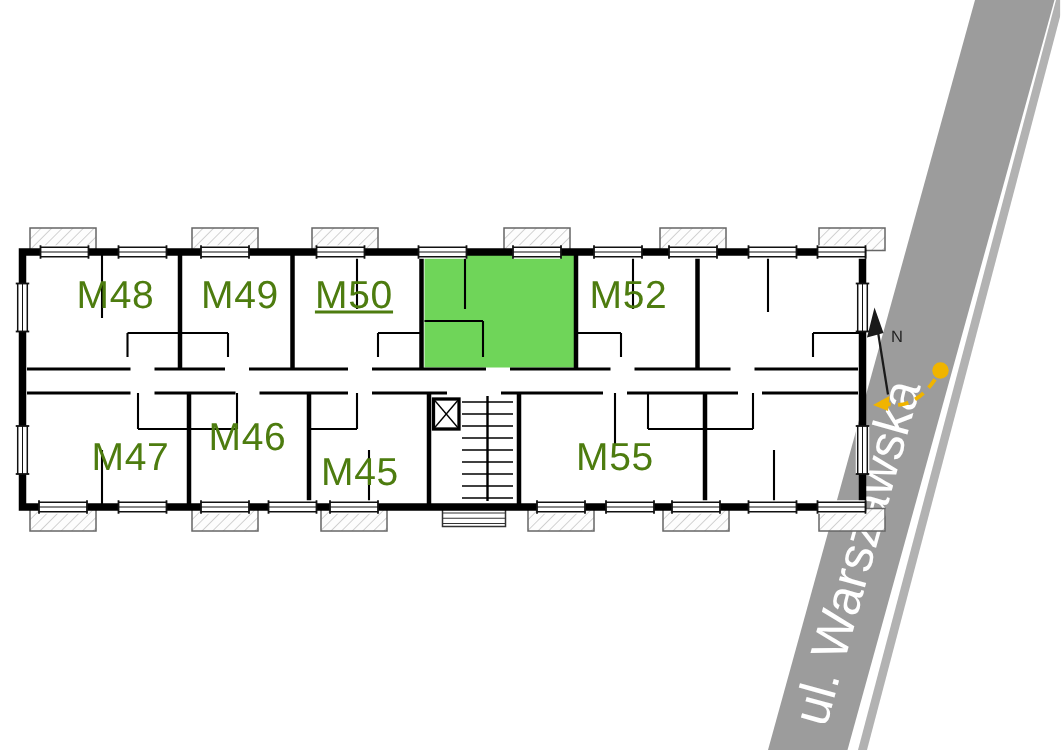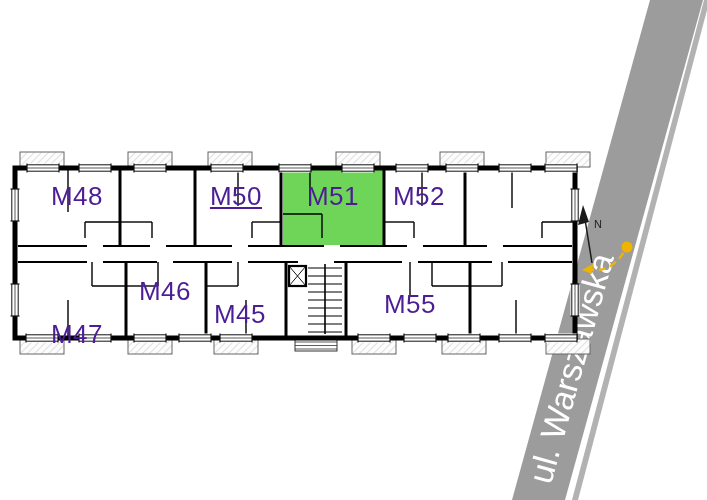--- a/index.html
+++ b/index.html
@@ -10,21 +10,21 @@
     background:#ffffff;
     font-family:"Liberation Sans", sans-serif;
   }
   .stage svg{position:absolute;left:0;top:0;}
   .unit-label{
     position:absolute;
     width:70px;height:30px;
     text-align:center;
     font-size:26px;
     line-height:30px;
-    color:#4c1d95;
+    color:#4d7c0f;
     letter-spacing:0.5px;
     cursor:pointer;
     user-select:none;
   }
   .street-text{
     fill:#ffffff;
     font-size:34px;
     font-family:"Liberation Sans", sans-serif;
   }
   .north-n{
@@ -214,21 +214,21 @@
       <line x1="592" y1="263" x2="584" y2="213" stroke="#1a1a1a" stroke-width="1.5"></line>
       <polygon points="583,205 578,225 589,222" fill="#1a1a1a"></polygon>
       <text class="north-n" x="594" y="228">N</text>
       <path d="M 587 268 Q 608 276 624 252" stroke="#f0b400" stroke-width="2.5" fill="none" stroke-dasharray="7 5"></path>
       <polygon points="582,270 593,264 592,274" fill="#f0b400"></polygon>
       <circle cx="627" cy="247" r="5.5" fill="#f0b400"></circle>
     </g>
   </svg>
 
   <div class="unit-label" style="left:42px;top:181px;">M48</div>
+  <div class="unit-label" style="left:125px;top:181px;">M49</div>
   <div class="unit-label" style="left:201px;top:181px;text-decoration:underline;">M50</div>
-  <div class="unit-label" style="left:298px;top:181px;">M51</div>
   <div class="unit-label" style="left:384px;top:181px;">M52</div>
-  <div class="unit-label" style="left:42px;top:289px;margin-top:30px;">M47</div>
+  <div class="unit-label" style="left:52px;top:289px;">M47</div>
   <div class="unit-label" style="left:130px;top:276px;">M46</div>
   <div class="unit-label" style="left:205px;top:299px;">M45</div>
   <div class="unit-label" style="left:375px;top:289px;">M55</div>
 
 </div>
 
 </body></html>

